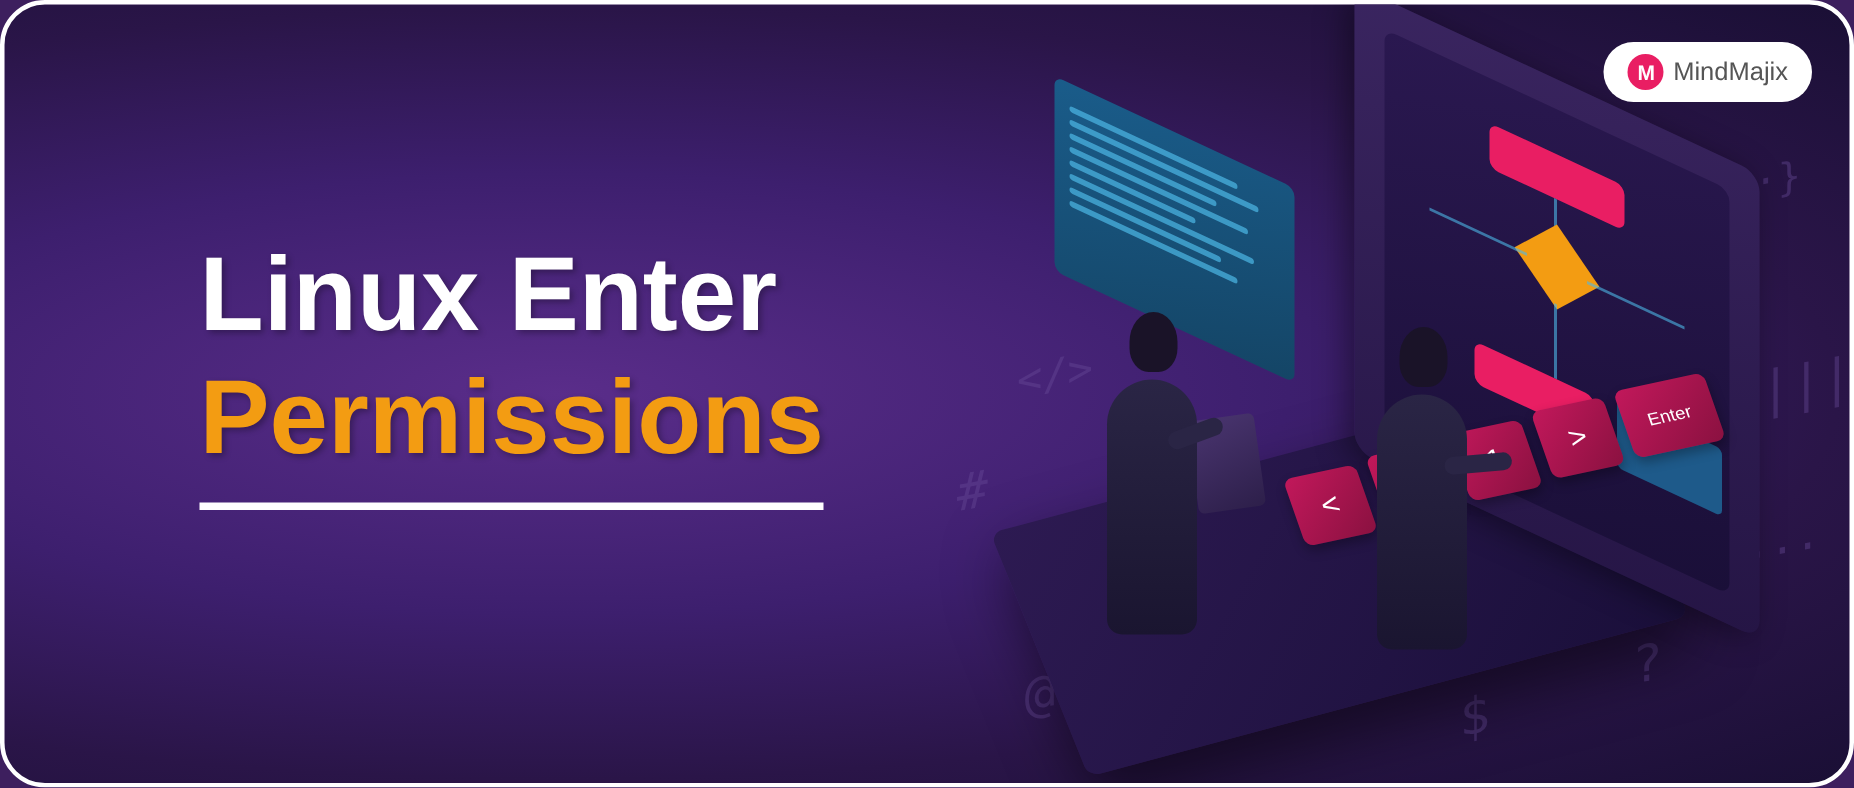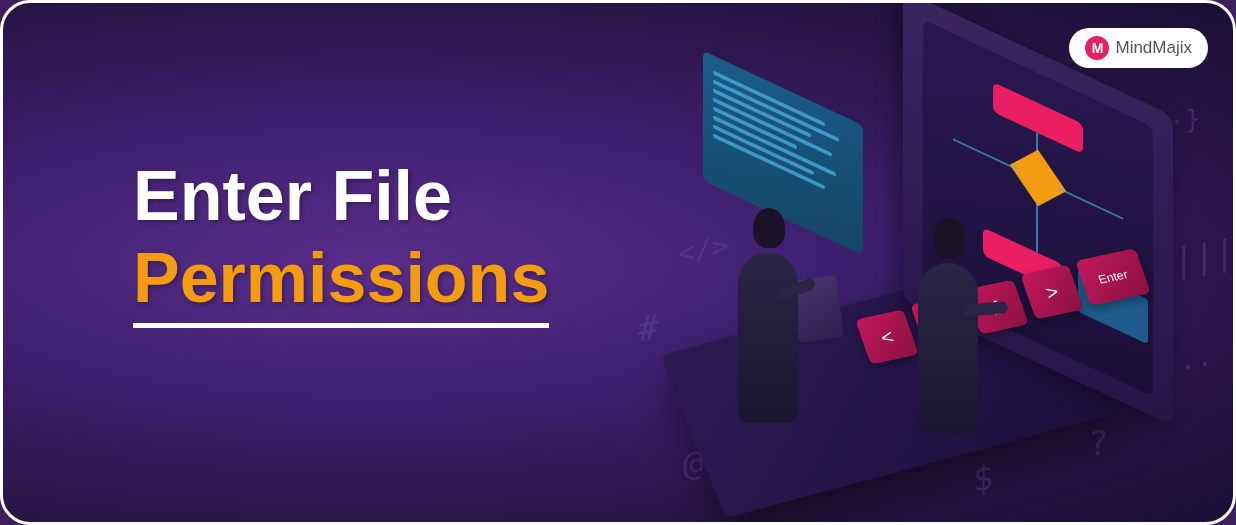--- a/index.html
+++ b/index.html
@@ -63,21 +63,21 @@
     text-shadow: 2px 2px 4px rgba(0,0,0,0.3);
   }
   .title-line2 {
     color: #f39c12;
     font-size: 70px;
     font-weight: bold;
     line-height: 1.25;
     text-shadow: 2px 2px 4px rgba(0,0,0,0.3);
     border-bottom: 5px solid #ffffff;
     display: inline-block;
-    padding-bottom: 0;
+    padding-bottom: 12px;
   }
   .illustration {
     position: absolute;
     right: 30px;
     top: 20px;
     width: 680px;
     height: 500px;
     z-index: 5;
   }
   .laptop-base {
@@ -257,21 +257,21 @@
 <body>
 
 <div class="banner">
 
   <div class="logo-badge">
     <div class="logo-icon">M</div>
     <div class="logo-text">MindMajix</div>
   </div>
 
   <div class="title-container">
-    <div class="title-line1">Enter File</div>
+    <div class="title-line1">Linux Enter</div>
     <div class="title-line2">Permissions</div>
   </div>
 
   <div class="illustration">
 
     <span class="deco-icon deco1">#</span>
     <span class="deco-icon deco2">&lt;/&gt;</span>
     <span class="deco-icon deco3">&lt;&lt;</span>
     <span class="deco-icon deco4">✱</span>
     <span class="deco-icon deco5">@</span>

